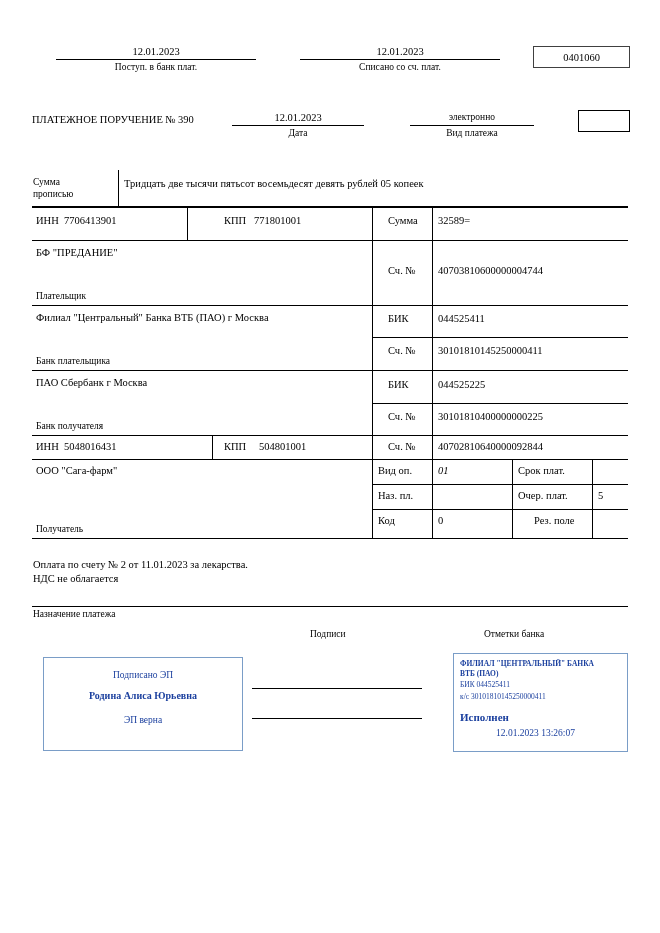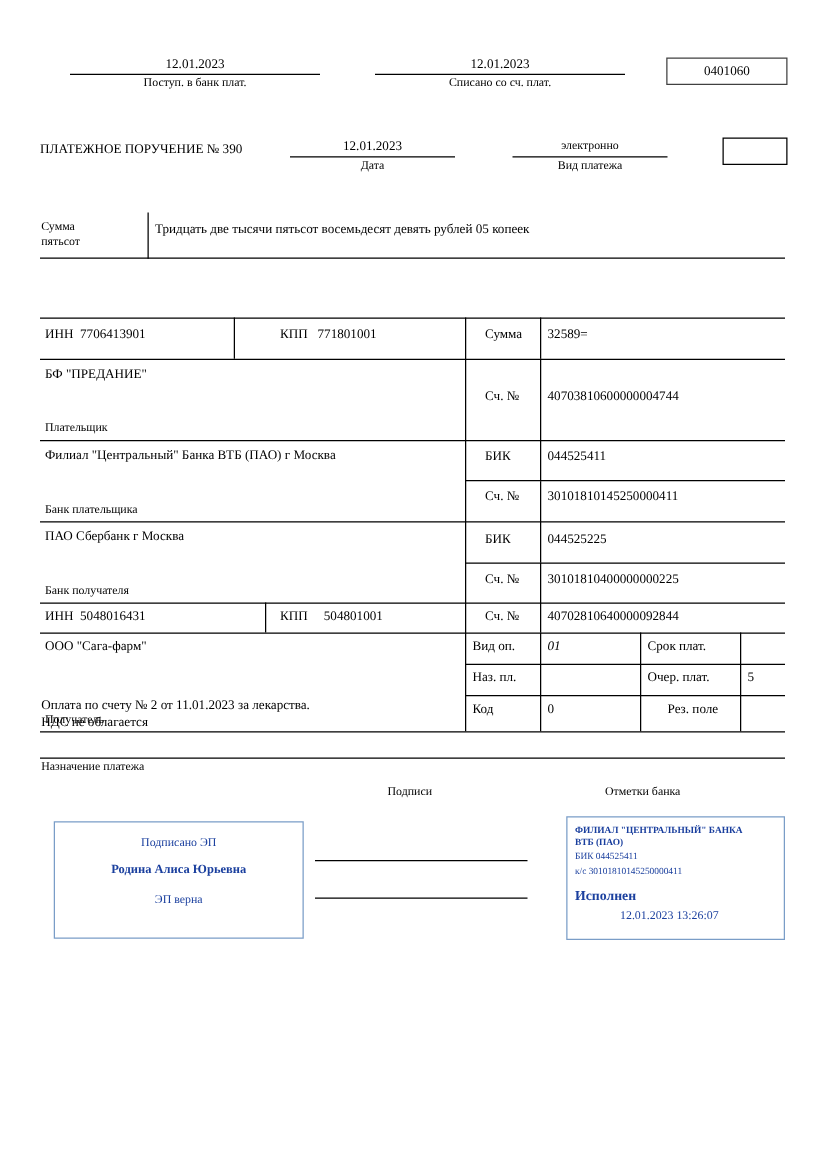--- a/index.html
+++ b/index.html
@@ -47,21 +47,21 @@
   #paytype .dcap { font-size: 9.5px; text-align: center; padding-top: 2px; }
   #paytypebox { top: 110px; left: 578px; width: 50px; height: 20px; border: 1px solid #000; }
 
   
   #sumcap { top: 176px; left: 33px; font-size: 9.5px; line-height: 12px; }
   #sumwords { top: 178px; left: 124px; font-size: 10.5px; }
   #sumwordsline { top: 206px; left: 32px; width: 596px; border-bottom: 1px solid #000; }
   #sumvline { top: 170px; left: 118px; width: 0; height: 37px; border-left: 1px solid #000; }
 
   
-  #grid { top: 207px; left: 32px; width: 596px; height: 332px; margin-top: 47px; }
+  #grid { top: 207px; left: 32px; width: 596px; height: 332px; }
   .hline { position: absolute; border-top: 1px solid #000; }
   .vline { position: absolute; border-left: 1px solid #000; }
 
   .cell { position: absolute; font-size: 10.5px; }
   .cellcap { position: absolute; font-size: 9.5px; }
 
   
   #purpose { top: 558px; left: 33px; font-size: 10.5px; line-height: 14px; }
   #purposeline { top: 606px; left: 32px; width: 596px; border-bottom: 1px solid #000; }
   #purposecap { top: 609px; left: 33px; font-size: 9.5px; }
@@ -122,21 +122,21 @@
   </div>
   <div class="abs" id="paytype">
     <div class="dval">электронно</div>
     <div class="line"></div>
     <div class="dcap">Вид платежа</div>
   </div>
   <div class="abs" id="paytypebox"></div>
 
   <div class="abs" id="sumcap">
     <div>Сумма</div>
-    <div>пятьсот</div>
+    <div>прописью</div>
   </div>
   <div class="abs" id="sumvline"></div>
   <div class="abs" id="sumwords">Тридцать две тысячи пятьсот восемьдесят девять рублей 05 копеек</div>
   <div class="abs" id="sumwordsline"></div>
 
   <div class="abs" id="grid">
 
     <div class="hline" style="top:0; left:0; width:596px;"></div>
     <div class="hline" style="top:33px; left:0; width:596px;"></div>
     <div class="hline" style="top:98px; left:0; width:596px;"></div>

